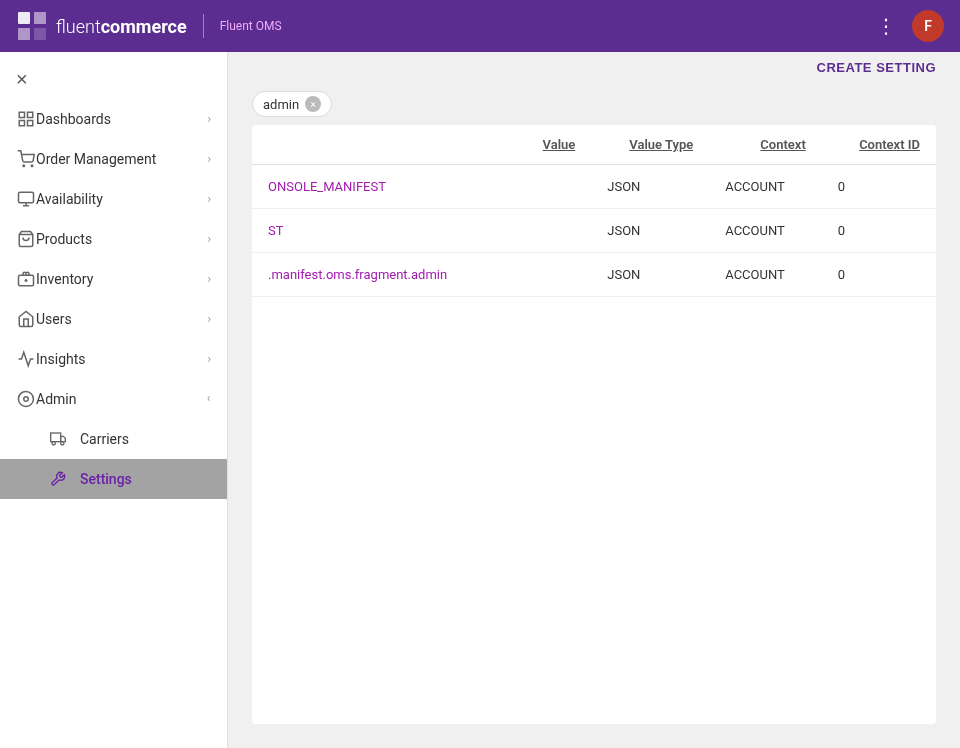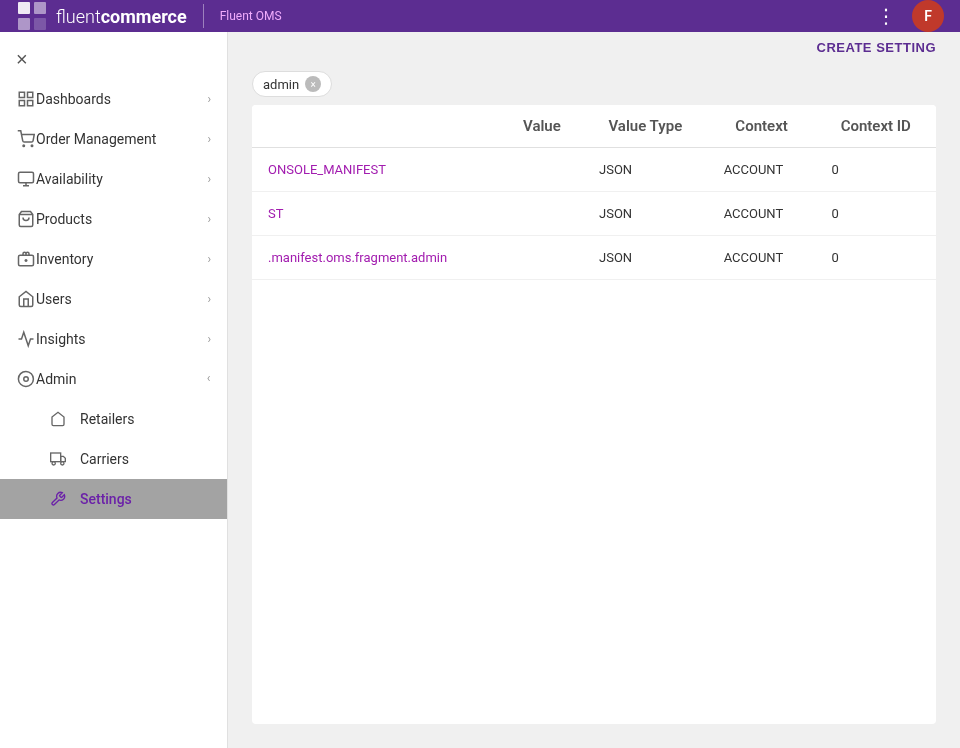--- a/index.html
+++ b/index.html
@@ -1,21 +1,21 @@
 <!DOCTYPE html>
 <html><head>
   <meta charset="utf-8">
   <style>
     * { margin: 0; padding: 0; box-sizing: border-box; }
     body { font-family: -apple-system, BlinkMacSystemFont, 'Segoe UI', Roboto, sans-serif; width: 960px; height: 748px; overflow: hidden; display: flex; flex-direction: column; }
 
     
     .header {
       background: #5c2d91;
-      height: 32px;
+      height: 52px;
       display: flex;
       align-items: center;
       padding: 0 16px;
       flex-shrink: 0;
     }
     .header-logo {
       display: flex;
       align-items: center;
       gap: 8px;
       color: white;
@@ -208,24 +208,25 @@
     table {
       width: 100%;
       border-collapse: collapse;
     }
     thead tr {
       background: white;
       border-bottom: 1px solid #e0e0e0;
     }
     thead th {
       padding: 12px 16px;
-      text-align: center;
-      font-size: 15px;
+      text-align: right;
+      font-size: 13px;
       font-weight: 600;
       color: #555;
+      text-decoration: underline;
     }
     tbody tr {
       border-bottom: 1px solid #f0f0f0;
     }
     tbody td {
       padding: 14px 16px;
       font-size: 13px;
       color: #333;
     }
     .link-cell {
@@ -373,28 +374,20 @@
           <svg width="18" height="18" viewBox="0 0 24 24" fill="none" stroke="#666" stroke-width="2">
               <circle cx="12" cy="12" r="3"></circle>
               <path d="M19.07 4.93A10 10 0 1 0 4.93 19.07 10 10 0 0 0 19.07 4.93z"></path>
             </svg>
         </span>
         <span>Admin</span>
       </div>
       <span class="nav-chevron up">›</span>
     </div>
 
-    <div class="sub-nav-item">
-      <span class="sub-nav-icon">
-        <svg width="16" height="16" viewBox="0 0 24 24" fill="none" stroke="#666" stroke-width="2">
-            <path d="M3 9l9-7 9 7v11a2 2 0 0 1-2 2H5a2 2 0 0 1-2-2z"></path>
-          </svg>
-      </span>
-      <span>Retailers</span>
-    </div>
 
     <div class="sub-nav-item">
       <span class="sub-nav-icon">
         <svg width="16" height="16" viewBox="0 0 24 24" fill="none" stroke="#666" stroke-width="2">
             <rect x="1" y="3" width="15" height="13"></rect>
             <polygon points="16 8 20 8 23 11 23 16 16 16 16 8"></polygon>
             <circle cx="5.5" cy="18.5" r="2.5"></circle>
             <circle cx="18.5" cy="18.5" r="2.5"></circle>
           </svg>
       </span>

